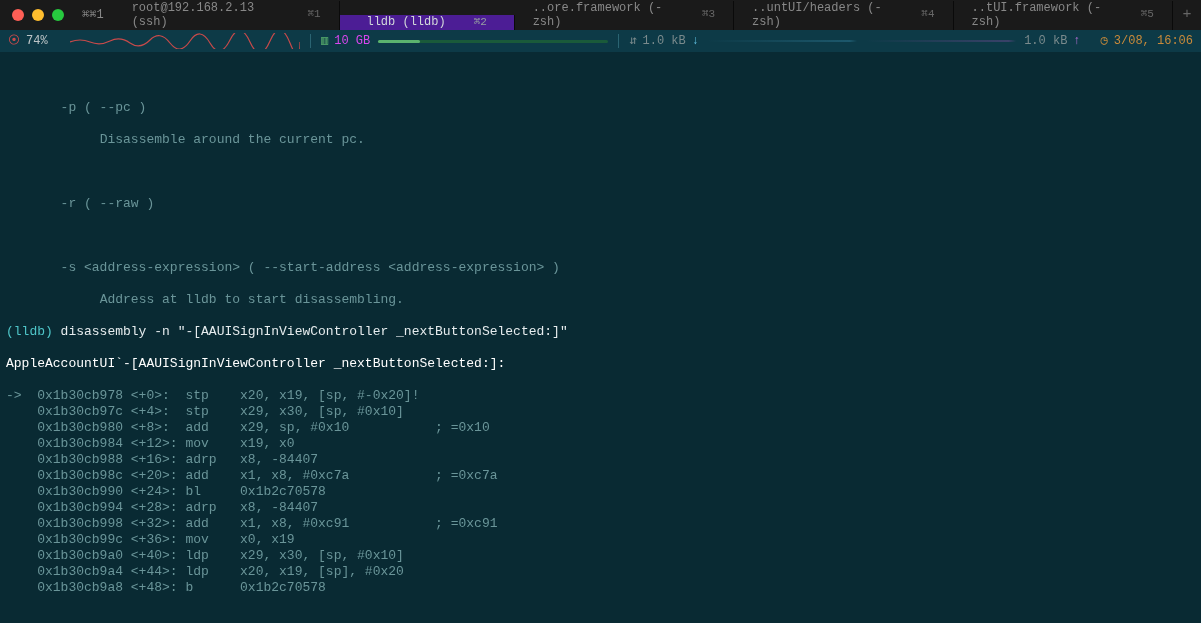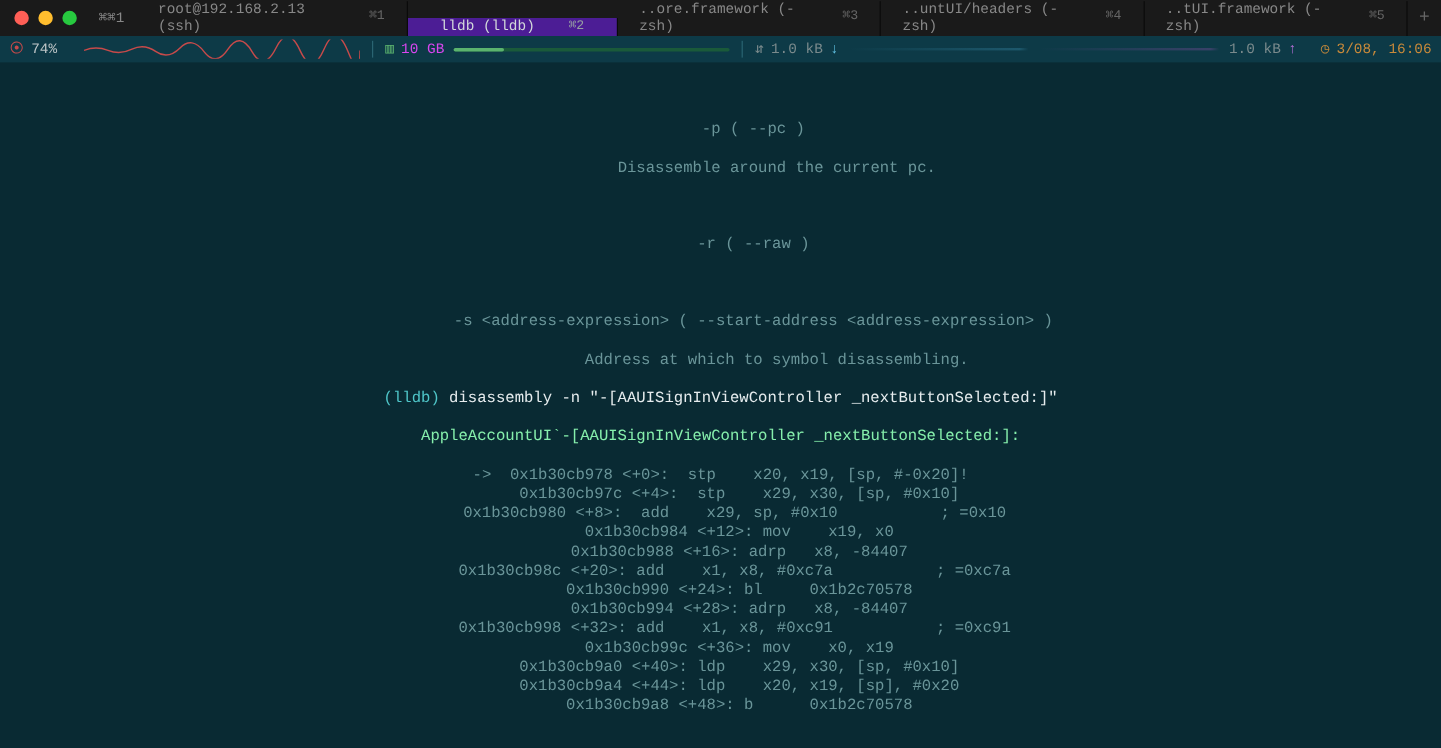--- a/index.html
+++ b/index.html
@@ -101,25 +101,25 @@
 .net-line.up { background: linear-gradient(to right, transparent, #8a4fa6 95%, transparent); opacity:.35; }
 .clock { color: #c98a3a; margin-left: 20px; display: flex; align-items:center; gap:6px;}
 .clock-icon { color: #c98a3a; }
 .terminal {
   padding: 0 6px 6px 6px;
   white-space: pre;
   font-size: 13px;
   letter-spacing: 0px;
 }
 .help { color: #6a9599; }
-.c-green { color: #86efac; }
+.c-green { color: #ffffff; }
 .c-cyan { color: #4fc6c9; }
 .c-white { color: #e6ecee; }
 .blank { height: 16px; }
-.terminal .row { display: block; text-align: center; }
+.terminal .row { display: block; }
 </style>
 </head>
 <body>
 
 <div class="titlebar">
   <div class="traffic-lights">
     <div class="dot red"></div>
     <div class="dot yellow"></div>
     <div class="dot green"></div>
   </div>
@@ -184,20 +184,20 @@
 </div>
 
 <div class="terminal">
 <div class="blank"></div>
 <div class="row help">       <span>-p ( --pc )</span></div>
 <div class="row help">            <span>Disassemble around the current pc.</span></div>
 <div class="blank"></div>
 <div class="row help">       <span>-r ( --raw )</span></div>
 <div class="blank"></div>
 <div class="row help">       <span>-s &lt;address-expression&gt; ( --start-address &lt;address-expression&gt; )</span></div>
-<div class="row help">            <span>Address at which to symbol disassembling.</span></div>
+<div class="row help">            <span>Address at lldb to start disassembling.</span></div>
 <div class="row"><span class="c-cyan">(lldb) </span><span class="c-white">disassembly -n "-[AAUISignInViewController _nextButtonSelected:]"</span></div>
 <div class="row c-green">AppleAccountUI`-[AAUISignInViewController _nextButtonSelected:]:</div>
 <div id="rows1"><div class="row help">-&gt;  0x1b30cb978 &lt;+0&gt;:  stp    x20, x19, [sp, #-0x20]!</div><div class="row help">    0x1b30cb97c &lt;+4&gt;:  stp    x29, x30, [sp, #0x10]</div><div class="row help">    0x1b30cb980 &lt;+8&gt;:  add    x29, sp, #0x10           ; =0x10 </div><div class="row help">    0x1b30cb984 &lt;+12&gt;: mov    x19, x0</div><div class="row help">    0x1b30cb988 &lt;+16&gt;: adrp   x8, -84407</div><div class="row help">    0x1b30cb98c &lt;+20&gt;: add    x1, x8, #0xc7a           ; =0xc7a </div><div class="row help">    0x1b30cb990 &lt;+24&gt;: bl     0x1b2c70578</div><div class="row help">    0x1b30cb994 &lt;+28&gt;: adrp   x8, -84407</div><div class="row help">    0x1b30cb998 &lt;+32&gt;: add    x1, x8, #0xc91           ; =0xc91 </div><div class="row help">    0x1b30cb99c &lt;+36&gt;: mov    x0, x19</div><div class="row help">    0x1b30cb9a0 &lt;+40&gt;: ldp    x29, x30, [sp, #0x10]</div><div class="row help">    0x1b30cb9a4 &lt;+44&gt;: ldp    x20, x19, [sp], #0x20</div><div class="row help">    0x1b30cb9a8 &lt;+48&gt;: b      0x1b2c70578</div></div>
 
 
 
 </div>
 
 </body></html>

